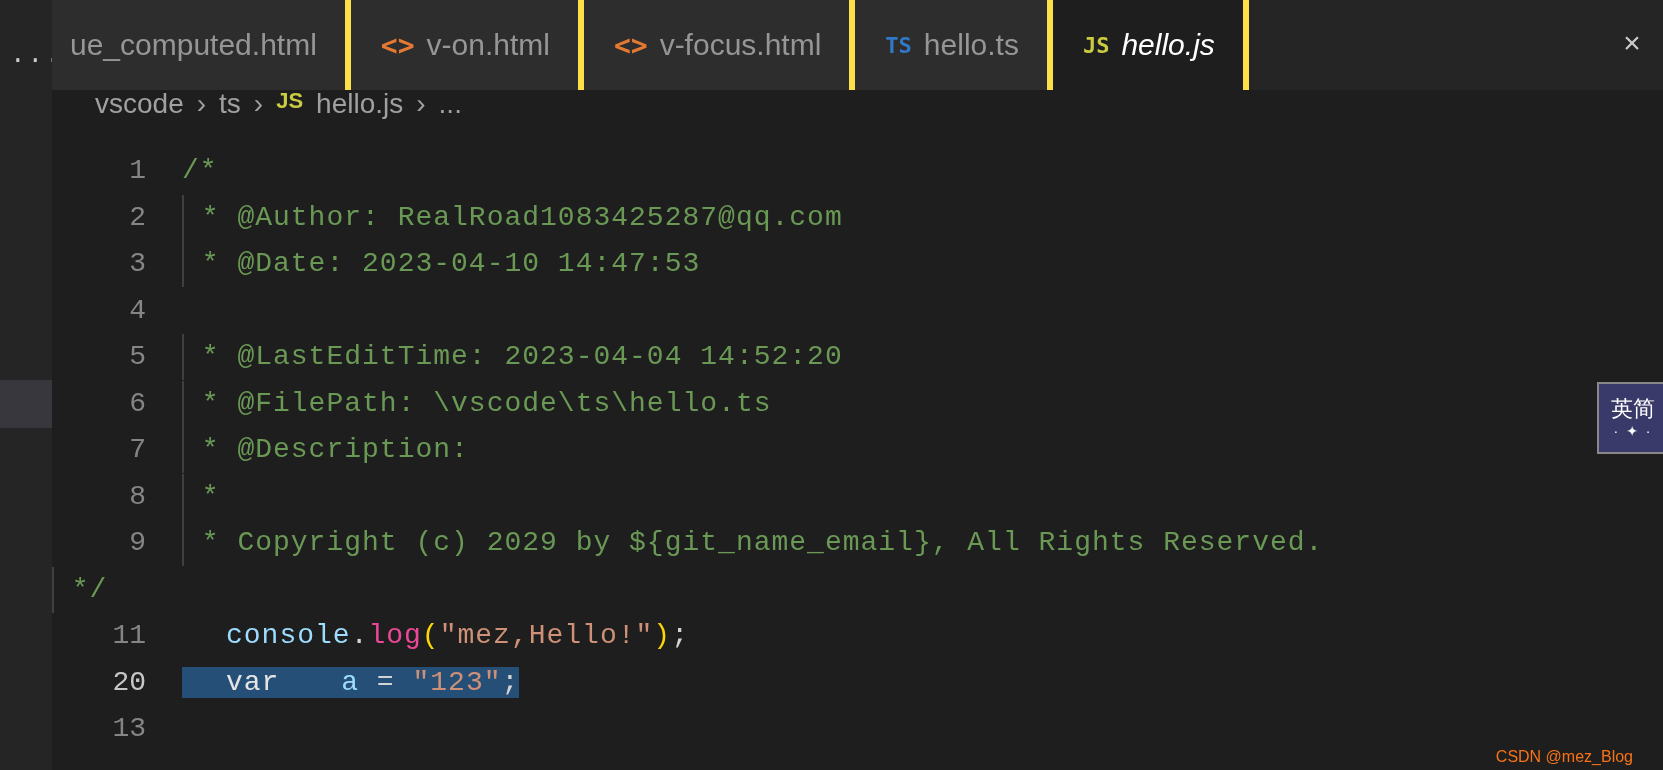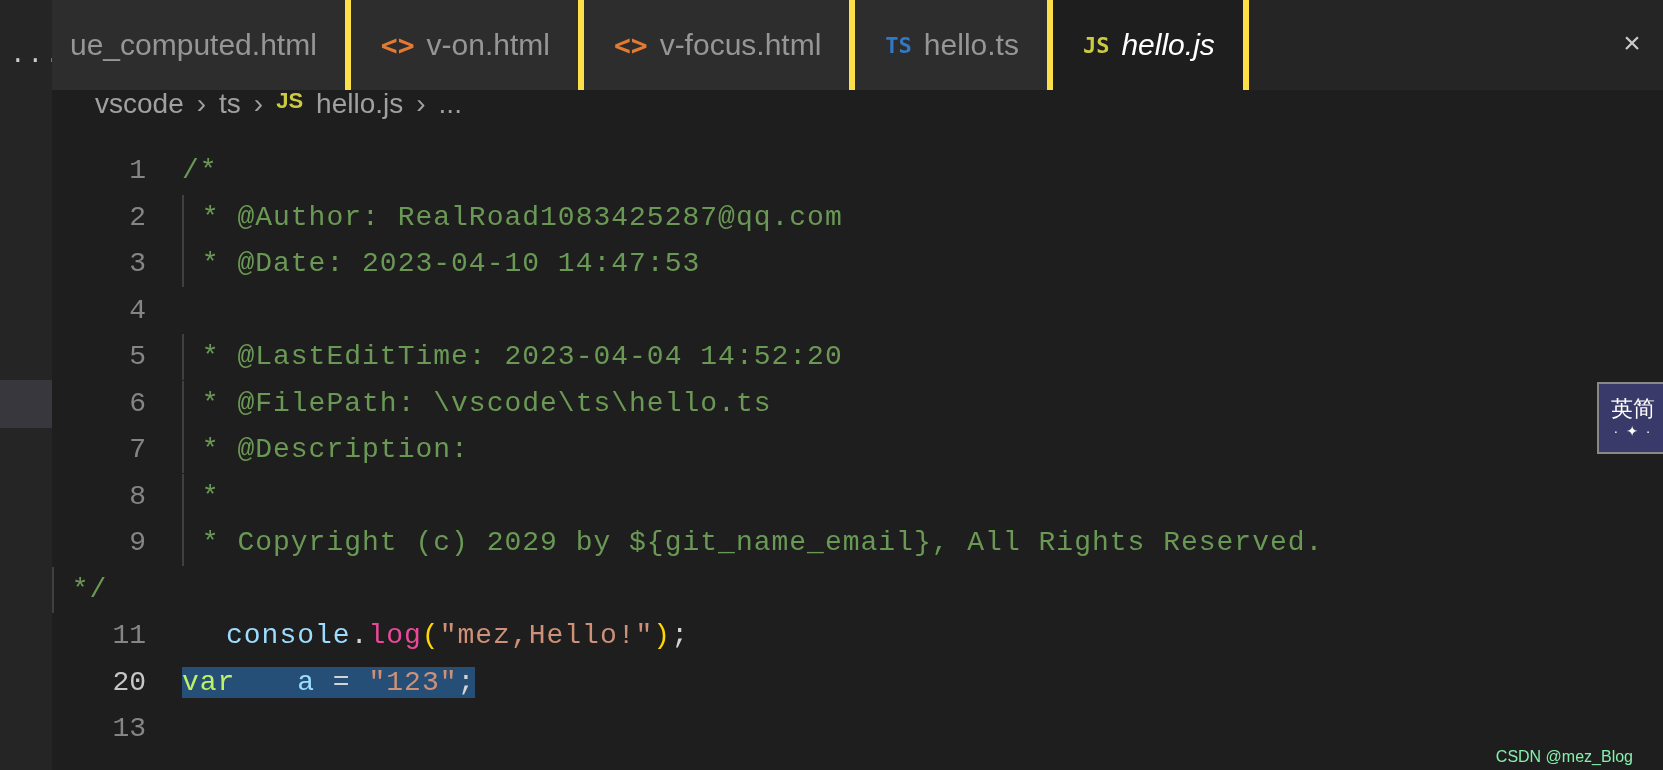--- a/index.html
+++ b/index.html
@@ -116,28 +116,28 @@
     width: 2px;
     height: 46px;
     background: #404040;
     vertical-align: top;
     margin-right: 0;
   }
   .c-comment { color: #6a9955; }
   .c-ident { color: #9cdcfe; margin-left: 44px; }
   .c-fn { color: #ec4899; }
   .c-str { color: #ce9178; }
-  .c-kw { color: #bef264; }
+  .c-kw { color: #e5e5e5; padding-left: 44px; }
   .c-punc { color: #d4d4d4; }
   .c-paren { color: #ffd700; }
   .sel { background: #264f78; }
   .watermark {
     position: absolute;
     right: 30px; bottom: 4px;
-    color: #86efac;
+    color: #f97316;
     font-size: 16px;
     font-family: Arial, sans-serif;
   }
   .floating-widget {
     position: absolute;
     right: -6px; top: 382px;
     width: 72px; height: 72px;
     background: #3a3a6a;
     border: 2px solid #888;
     color: #fff;

